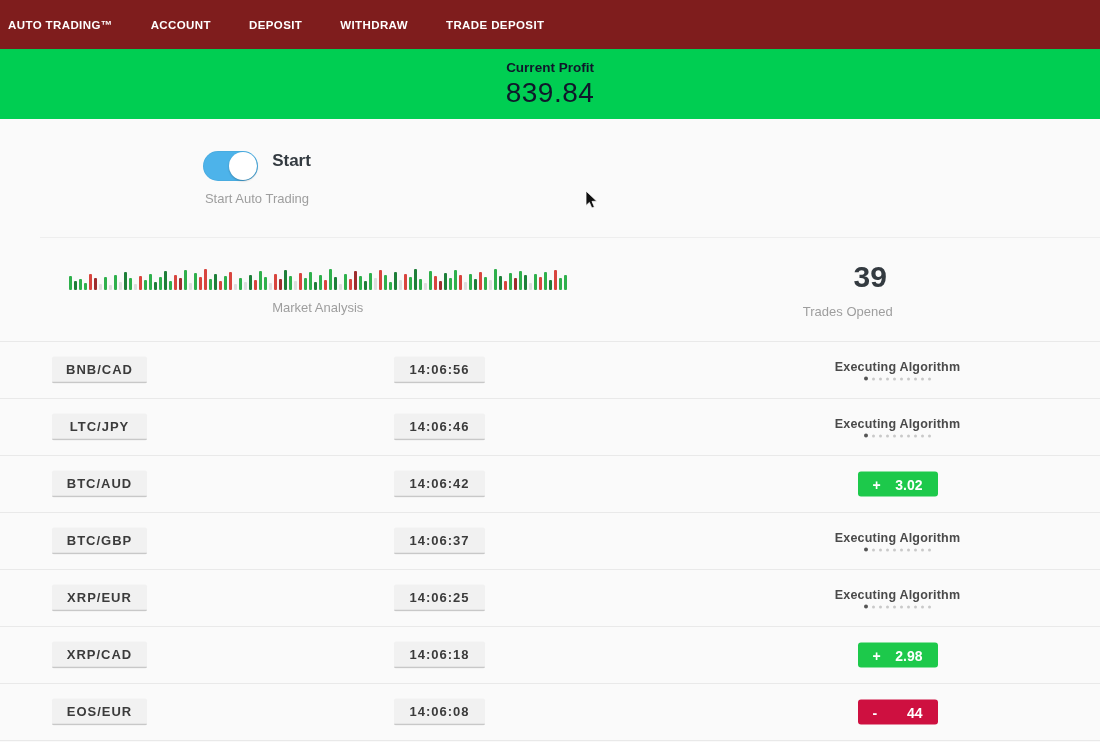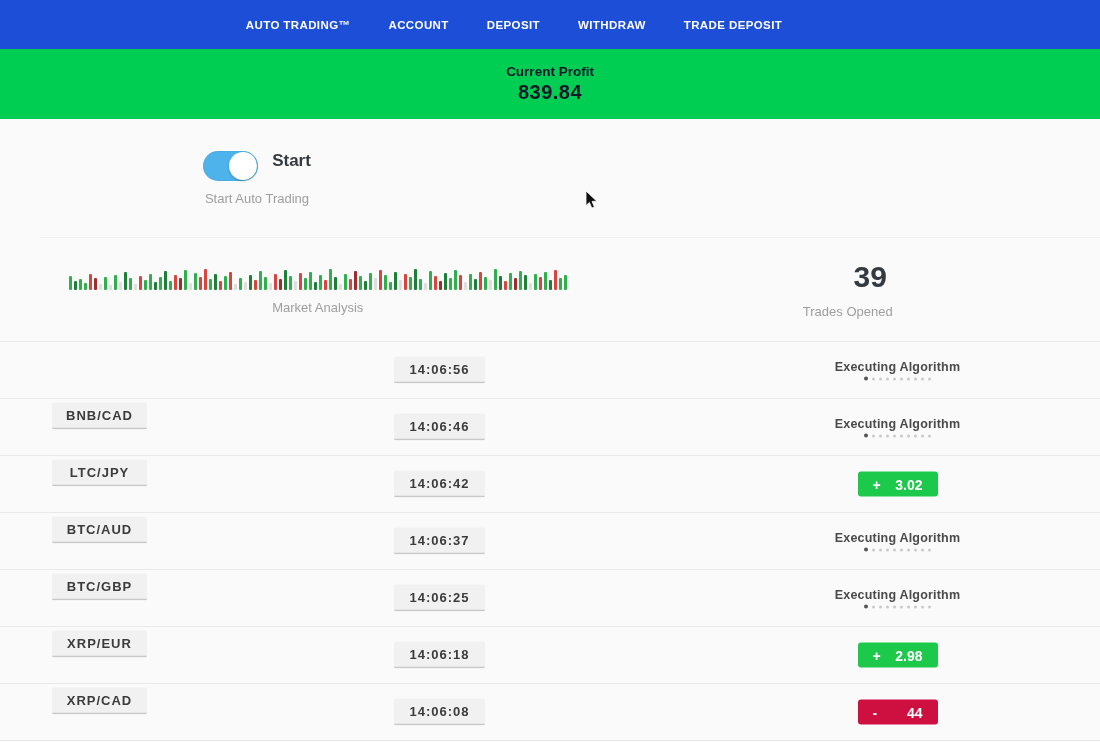--- a/index.html
+++ b/index.html
@@ -3,35 +3,35 @@
 <meta charset="utf-8">
 <style>
   * { margin:0; padding:0; box-sizing:border-box; }
   html,body { width:1100px; height:742px; overflow:hidden; }
   body {
     font-family:"Liberation Sans","DejaVu Sans",sans-serif;
     background:#fafafa; color:#363e44; position:relative;
   }
   
   .topnav {
-    height:49px; background:#1d4ed8; display:flex; align-items:center;
-    justify-content:center; padding-right:72px;
+    height:49px; background:#7f1d1d; display:flex; align-items:center;
+    justify-content:flex-start; padding-right:72px;padding-left:8px;
   }
   .topnav ul { list-style:none; display:flex; gap:38px; }
   .topnav li {
     color:#ffffff; font-size:11.5px; font-weight:bold; letter-spacing:.4px;
     cursor:pointer; white-space:nowrap;
   }
   
   .banner {
     height:70px; background:#00ce52; color:#0f172a; text-align:center;
     display:flex; flex-direction:column; justify-content:center; gap:2px;
   }
   .banner .label { font-size:13.5px; font-weight:bold; }
-  .banner .value { font-size:20px; font-weight:bold; letter-spacing:.5px; }
+  .banner .value { font-size:28px; font-weight:normal; letter-spacing:.5px; }
   
   .stats-row { display:flex; }
   .cell-left { width:586px; display:flex; flex-direction:column; align-items:center; justify-content:center; }
   .cell-right{ width:514px; display:flex; flex-direction:column; align-items:center; justify-content:center; }
   .row1 { height:118px; }
   .row2 { height:104px; border-top:1px solid #eeeeee; margin:0 0 0 40px; width:1060px; }
   .big-num { font-size:42px; font-weight:bold; color:#333a40; letter-spacing:.5px; line-height:1.05; }
   .med-num { font-size:30px; font-weight:bold; color:#333a40;margin-left:45px; }
   .sub-label { font-size:13px; color:#9e9e9e; margin-top:10px; }
   
@@ -50,21 +50,21 @@
   .bars i { display:block; width:3px; border-radius:1px; }
   
   .trades { border-top:1px solid #e9e9e9; }
   .trade-row { height:57px; position:relative; border-bottom:1px solid #e9e9e9; }
   .pill {
     background:#f1f1f1; border-bottom:2px solid #c8c8c8; border-radius:2px;
     font-size:13px; font-weight:bold; color:#3b3b3b; letter-spacing:1px;
     text-align:center; position:absolute; top:50%; transform:translateY(-50%);
     padding:5px 0; cursor:default;
   }
-  .pair-pill { left:52px; width:95px;margin-top:46px; }
+  .pair-pill { left:52px; width:95px; }
   .time-pill { left:394px; width:91px; }
   .status-box { position:absolute; left:790px; width:215px; top:50%; transform:translateY(-50%); text-align:center; }
   .exec-label { font-size:12.5px; font-weight:bold; color:#4a4a4a; letter-spacing:.2px; }
   .dots { margin-top:4px; display:flex; justify-content:center; gap:4px; }
   .dots b { width:3px; height:3px; border-radius:50%; background:#c9c9c9; display:block; }
   .dots b.active { background:#555555; width:4px; height:4px; margin-top:-1px; }
   .result-badge {
     display:inline-flex; justify-content:space-between; align-items:center;
     width:80px; height:25px; border-radius:3px; color:#ffffff;
     font-size:14px; font-weight:bold; padding:0 15px;

